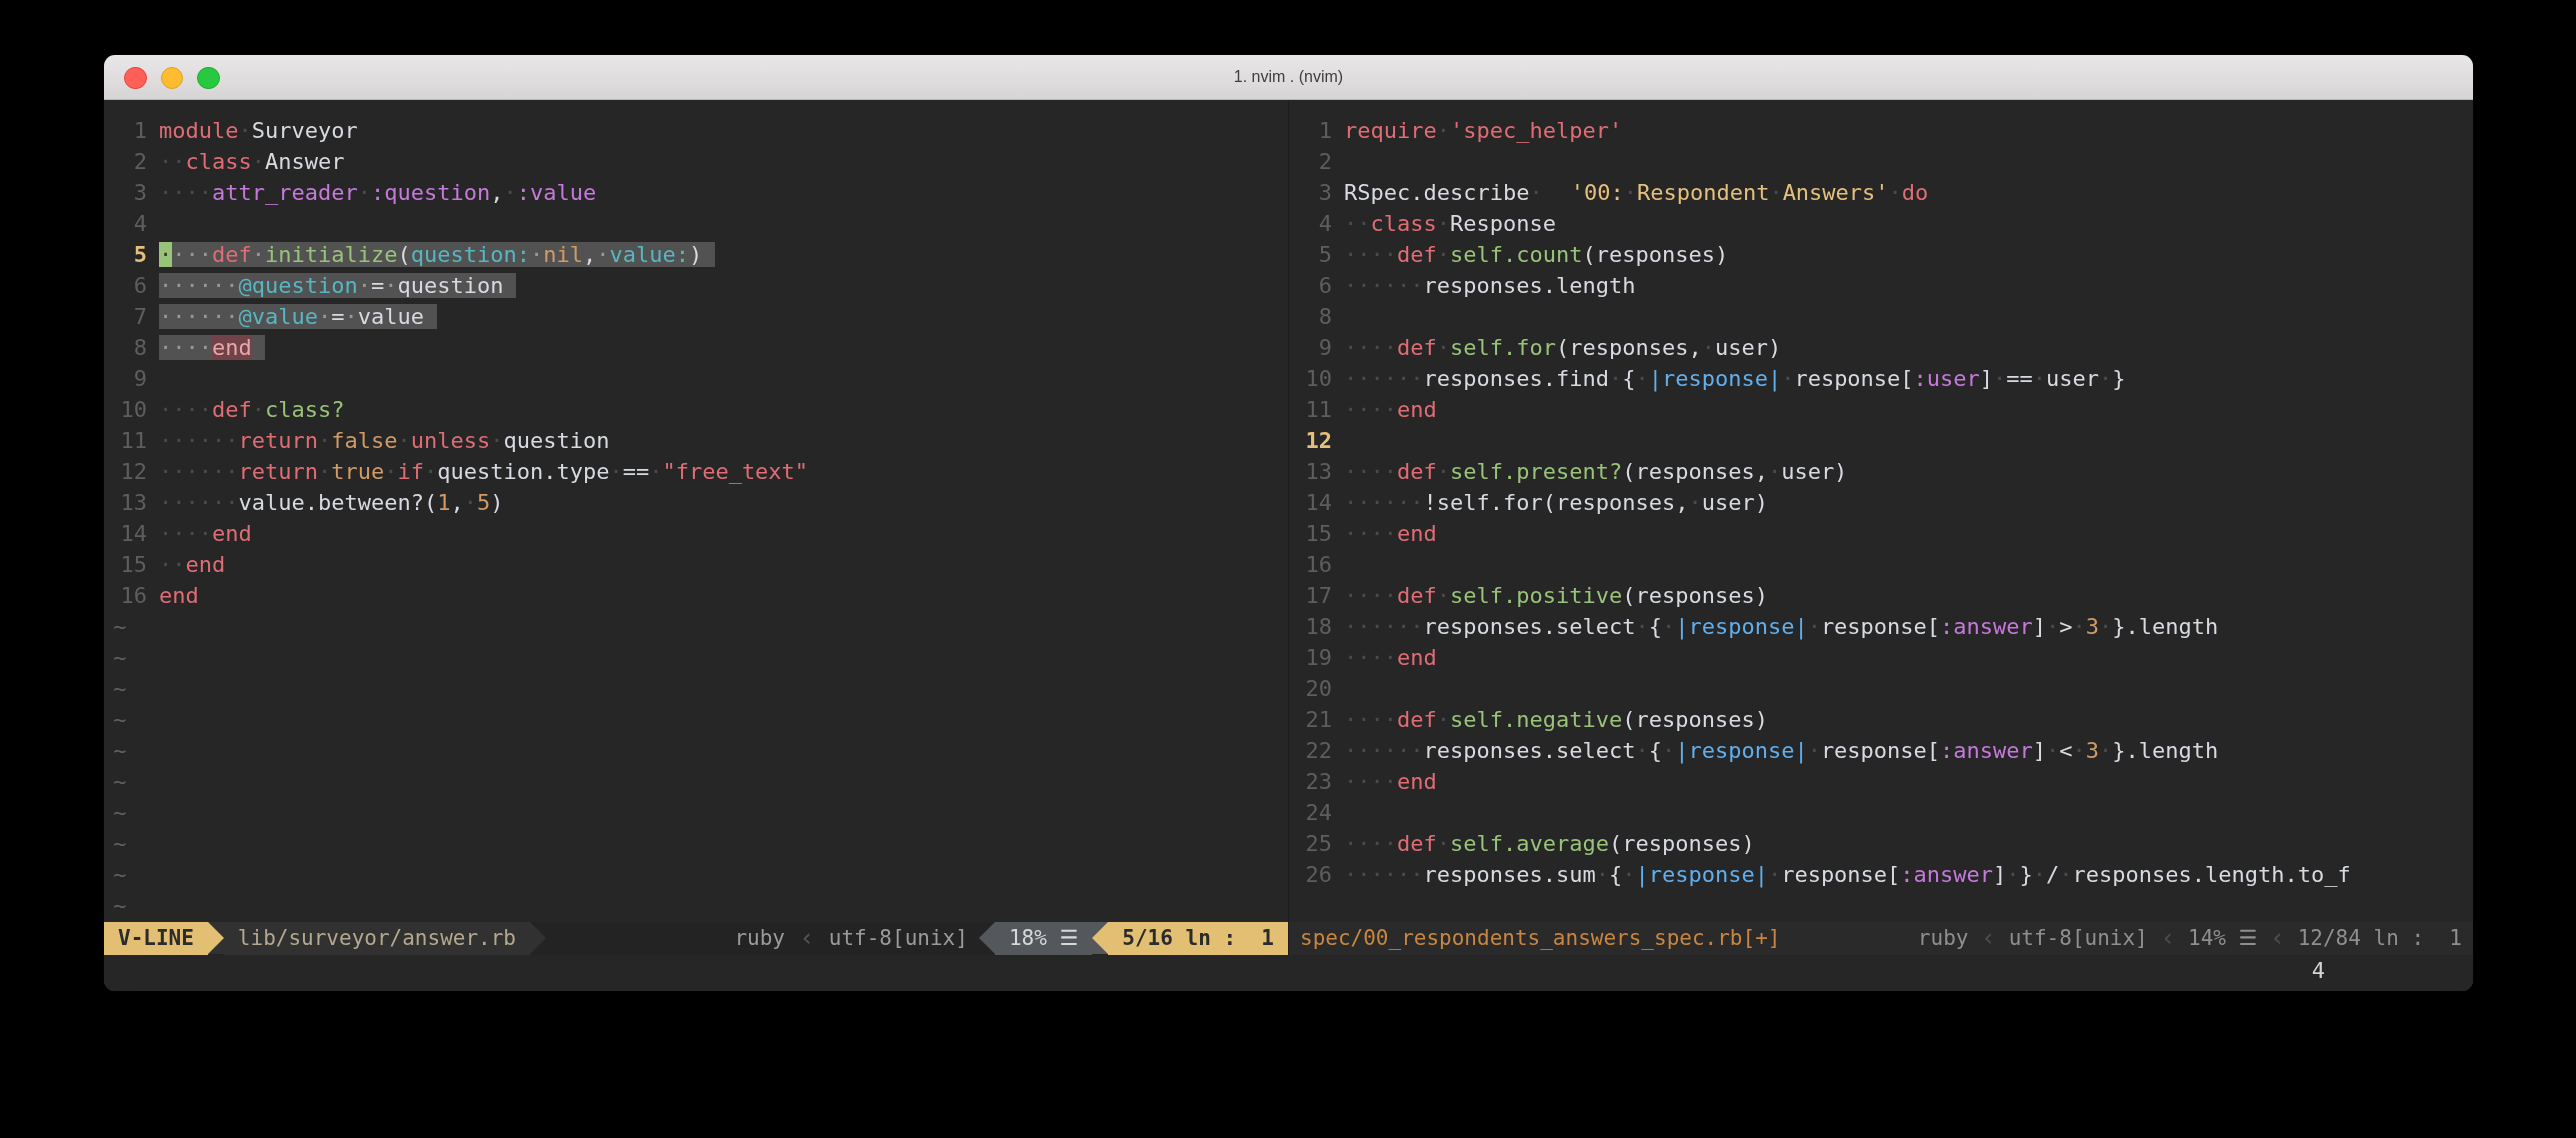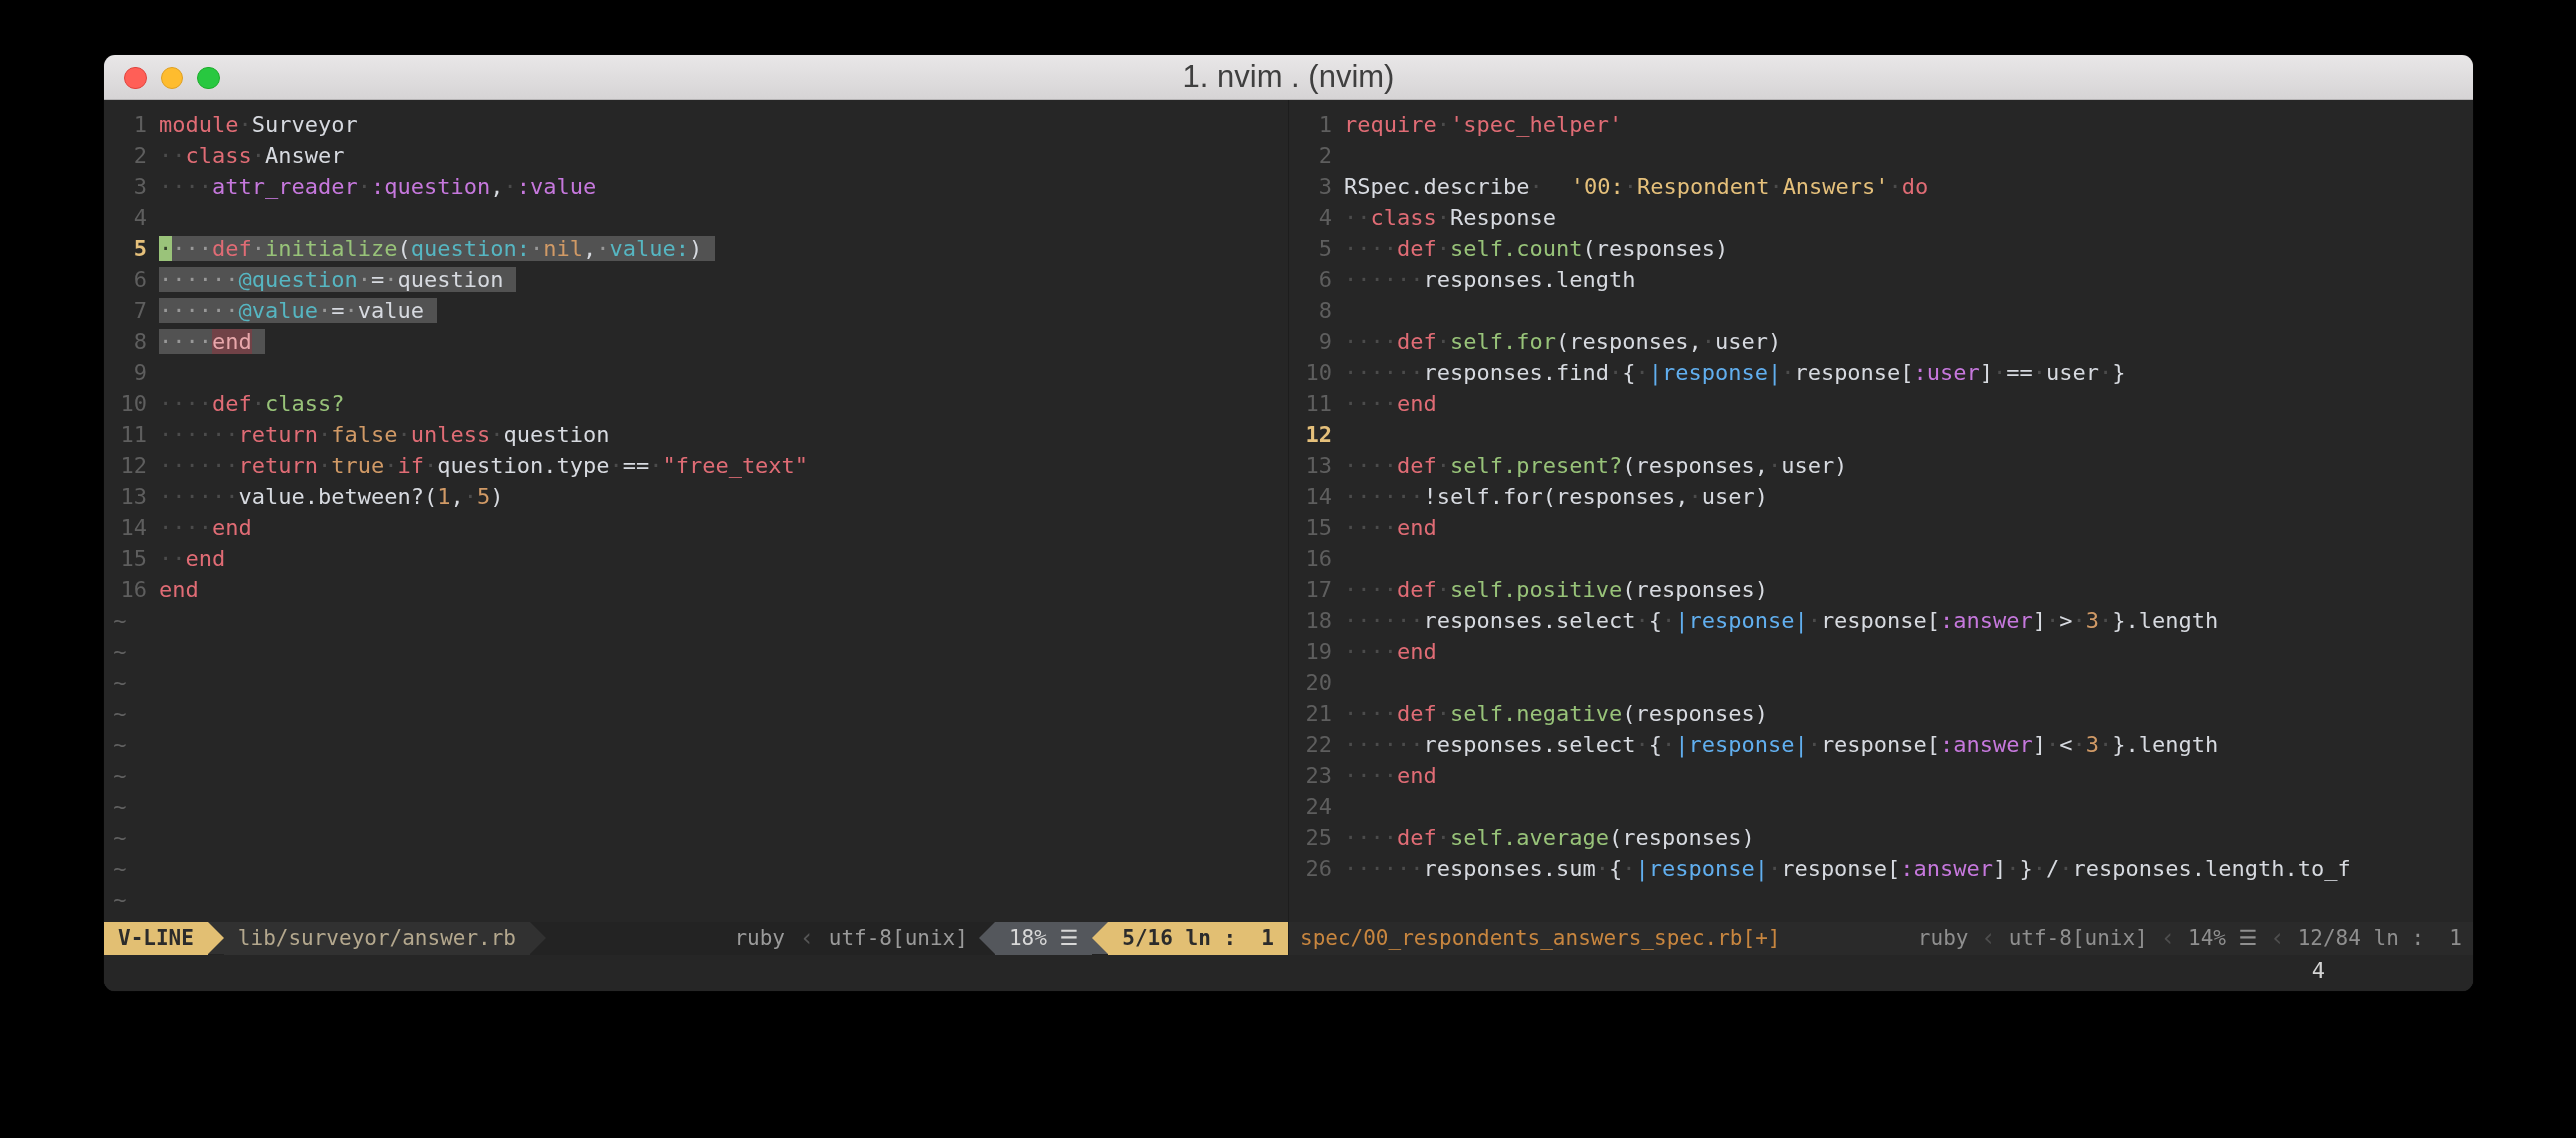--- a/index.html
+++ b/index.html
@@ -14,33 +14,33 @@
   }
   
   .titlebar{
     height:44px;position:relative;
     background:linear-gradient(var(--titlebar_top), var(--titlebar_bottom));
     border-bottom:0.9px solid #b6b4b5;
   }
   .title{
     position:absolute;left:0;right:0;top:0;height:44px;line-height:44px;
     text-align:center;font-family:"Liberation Sans", sans-serif;
-    font-size:31px;font-weight:500;color:var(--title_fg);
+    font-size:16px;font-weight:500;color:var(--title_fg);
   }
   .traffic{position:absolute;left:20.4px;top:12px;display:flex;gap:14px;}
   .tl{width:20.4px;height:20.4px;border-radius:50%;display:inline-block;}
   .tl.red{background:var(--close);border:0.9px solid #e0443e;}
   .tl.yellow{background:var(--minimize);border:0.9px solid #dfa023;}
   .tl.green{background:var(--zoom);border:0.9px solid #1dad2b;}
   
   .term{position:absolute;top:45px;left:0;right:0;bottom:0;display:flex;flex-direction:column;background:var(--term_bg);}
   .panes{flex:1;display:flex;min-height:0;}
   .pane{flex:1;display:flex;flex-direction:column;min-width:0;}
   .pane.left{border-right:1.9px solid #1d1d1d;}
-  .rows{flex:1;padding-top:9px;overflow:hidden;}
+  .rows{flex:1;padding-top:15px;overflow:hidden;}
   .row{height:31px;line-height:31px;white-space:pre;font-size:22px;color:var(--fg);}
   .ln{display:inline-block;width:43px;text-align:right;margin-right:12px;color:var(--line_number);}
   .ln.cur-ln{color:var(--line_number_current);font-weight:bold;}
   .tilde{color:var(--tilde);padding-left:9.3px;}
   .codespan{white-space:pre;}
   .codespan.sel{background:var(--selection_bg);padding-right:13px;}
   .ws{color:var(--whitespace_dot);}
   .sel .ws{color:#989898;}
   .tk.txt{color:var(--fg);}
   .tk.kw{color:var(--keyword);}

